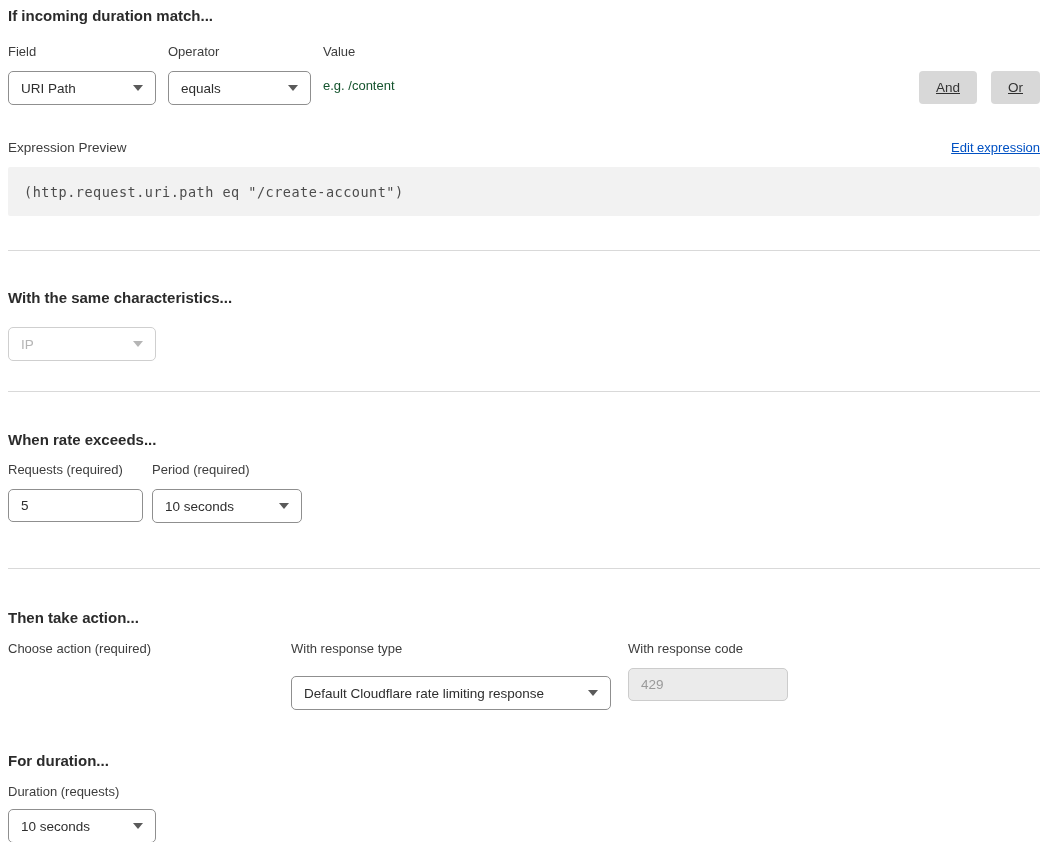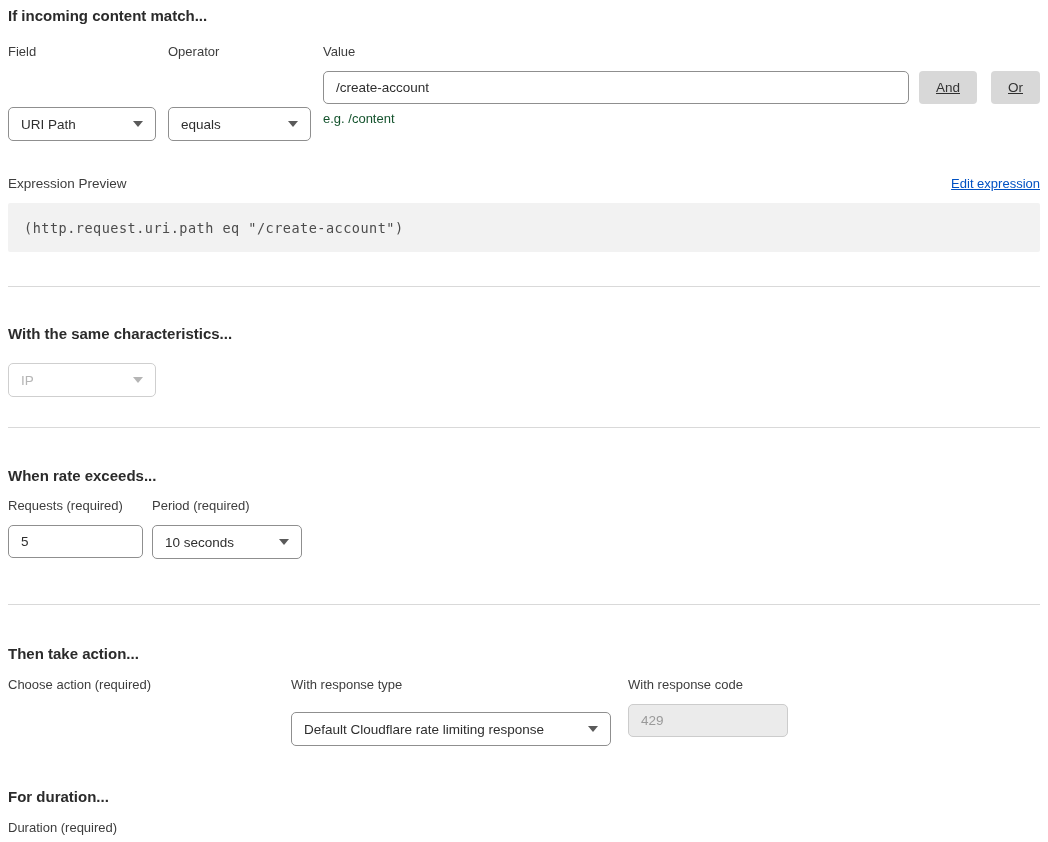--- a/index.html
+++ b/index.html
@@ -106,21 +106,21 @@
   }
 
   .divider {
     border: none;
     border-top: 1px solid #d9d9d9;
     height: 0;
   }
 
   
   .match-row { margin-top: 19px; }
-  .gap12 { margin-right: 12px; gap: 36px; }
+  .gap12 { margin-right: 12px; }
   .gap9 { margin-right: 9px; }
   .gap17 { margin-right: 17px; gap: 8px; }
   .w148 { width: 148px; }
   .w143 { width: 143px; }
   .w135 { width: 135px; }
   .w150 { width: 150px; }
   .w266 { width: 266px; }
   .w320 { width: 320px; }
   .w160 { width: 160px; }
   .flex1 { flex: 1; }
@@ -135,40 +135,39 @@
   .rate-row { margin-top: 13px; }
   .divider-3 { margin-top: 45px; }
   .heading-4 { margin-top: 40px; }
   .action-row { margin-top: 14px; }
   .heading-5 { margin-top: 42px; }
   .duration-label { margin-top: 14px; margin-bottom: 9px; }
 </style>
 </head>
 <body>
 
-<div class="section-heading">If incoming content match...</div>
+<div class="section-heading">If incoming duration match...</div>
 
 <div class="row match-row">
   <div class="col w148 gap12">
     <label class="field-label">Field</label>
     <div class="control select">
       <span>URI Path</span>
       <span class="caret"></span>
     </div>
   </div>
   <div class="col w143 gap12">
     <label class="field-label">Operator</label>
     <div class="control select">
       <span>equals</span>
       <span class="caret"></span>
     </div>
   </div>
   <div class="col flex1">
     <label class="field-label">Value</label>
-    <input class="control" type="text" value="/create-account" style="">
     <div class="hint">e.g. /content</div>
   </div>
   <div class="btns">
     <button class="logic-btn">And</button>
     <button class="logic-btn">Or</button>
   </div>
 </div>
 
 <div class="preview-header">
   <span class="preview-label">Expression Preview</span>
@@ -222,17 +221,17 @@
     </div>
   </div>
   <div class="col w160">
     <label class="field-label">With response code</label>
     <input class="control" type="text" disabled="" value="429" style="">
   </div>
 </div>
 
 <div class="section-heading heading-5">For duration...</div>
 
-<label class="field-label duration-label">Duration (required)</label>
+<label class="field-label duration-label">Duration (requests)</label>
 <div class="control select w148">
   <span>10 seconds</span>
   <span class="caret"></span>
 </div>
 
 </body></html>

